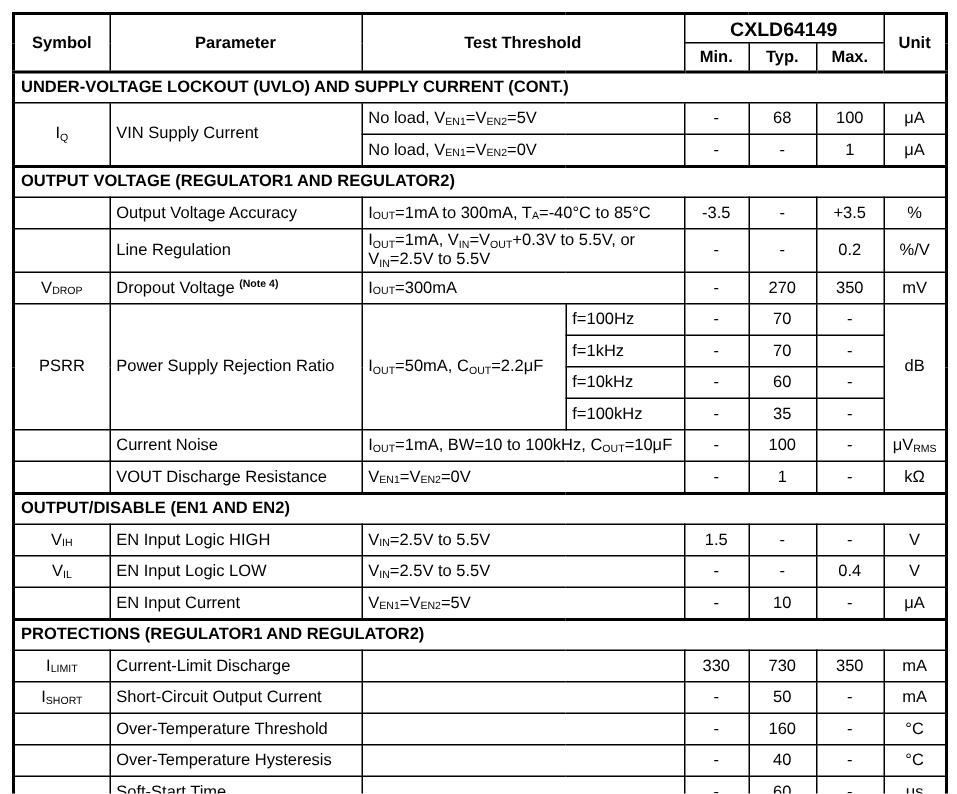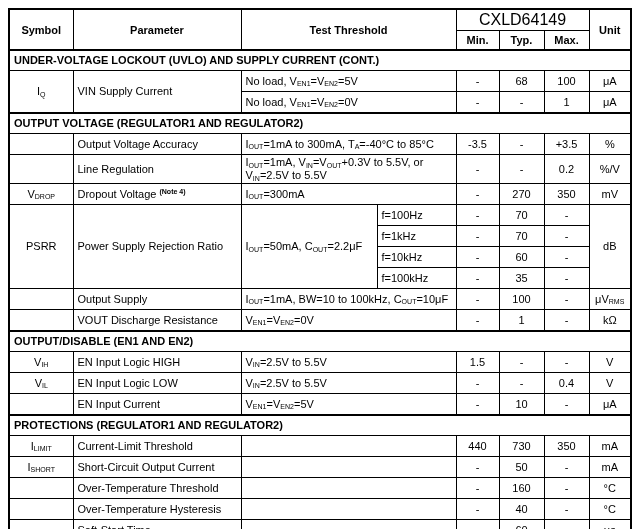--- a/index.html
+++ b/index.html
@@ -28,22 +28,22 @@
     overflow: hidden;
   }
   .spec-table th {
     font-size: 11px;
     font-weight: bold;
     text-align: center;
     padding: 1px 2px;
     height: 16px;
   }
   .spec-table th.device {
-    font-weight: normal;
-    font-size: 16px;
+    font-weight: bold;
+    font-size: 13px;
   }
   .hdr-bottom {
     border-bottom: 2px solid #000 !important;
   }
   .spec-table td {
     font-size: 11px;
     height: 18px;
     padding: 1px 4px;
     line-height: 13px;
   }
@@ -179,21 +179,21 @@
           <td class="cell-max">-</td>
         </tr>
         <tr>
           <td class="cell-condsub">f=100kHz</td>
           <td class="cell-min">-</td>
           <td class="cell-typ">35</td>
           <td class="cell-max">-</td>
         </tr>
         <tr>
           <td class="cell-symbol"></td>
-          <td class="cell-parameter">Output Supply</td>
+          <td class="cell-parameter">Current Noise</td>
           <td colspan="2" class="cell-condition">I<sub>OUT</sub>=1mA, BW=10 to 100kHz, C<sub>OUT</sub>=10μF</td>
           <td class="cell-min">-</td>
           <td class="cell-typ">100</td>
           <td class="cell-max">-</td>
           <td class="cell-unit">μV<sub>RMS</sub></td>
         </tr>
         <tr>
           <td class="cell-symbol"></td>
           <td class="cell-parameter">VOUT Discharge Resistance</td>
           <td colspan="2" class="cell-condition">V<sub>EN1</sub>=V<sub>EN2</sub>=0V</td>
@@ -230,23 +230,23 @@
           <td class="cell-min">-</td>
           <td class="cell-typ">10</td>
           <td class="cell-max">-</td>
           <td class="cell-unit">μA</td>
         </tr>
         <tr class="section">
           <td colspan="8">PROTECTIONS (REGULATOR1 AND REGULATOR2)</td>
         </tr>
         <tr>
           <td class="cell-symbol">I<sub>LIMIT</sub></td>
-          <td class="cell-parameter">Current-Limit Threshold</td>
-          <td colspan="2" class="cell-condition"></td>
-          <td class="cell-min">440</td>
+          <td class="cell-parameter">Current-Limit Discharge</td>
+          <td colspan="2" class="cell-condition"></td>
+          <td class="cell-min">330</td>
           <td class="cell-typ">730</td>
           <td class="cell-max">350</td>
           <td class="cell-unit">mA</td>
         </tr>
         <tr>
           <td class="cell-symbol">I<sub>SHORT</sub></td>
           <td class="cell-parameter">Short-Circuit Output Current</td>
           <td colspan="2" class="cell-condition"></td>
           <td class="cell-min">-</td>
           <td class="cell-typ">50</td>

